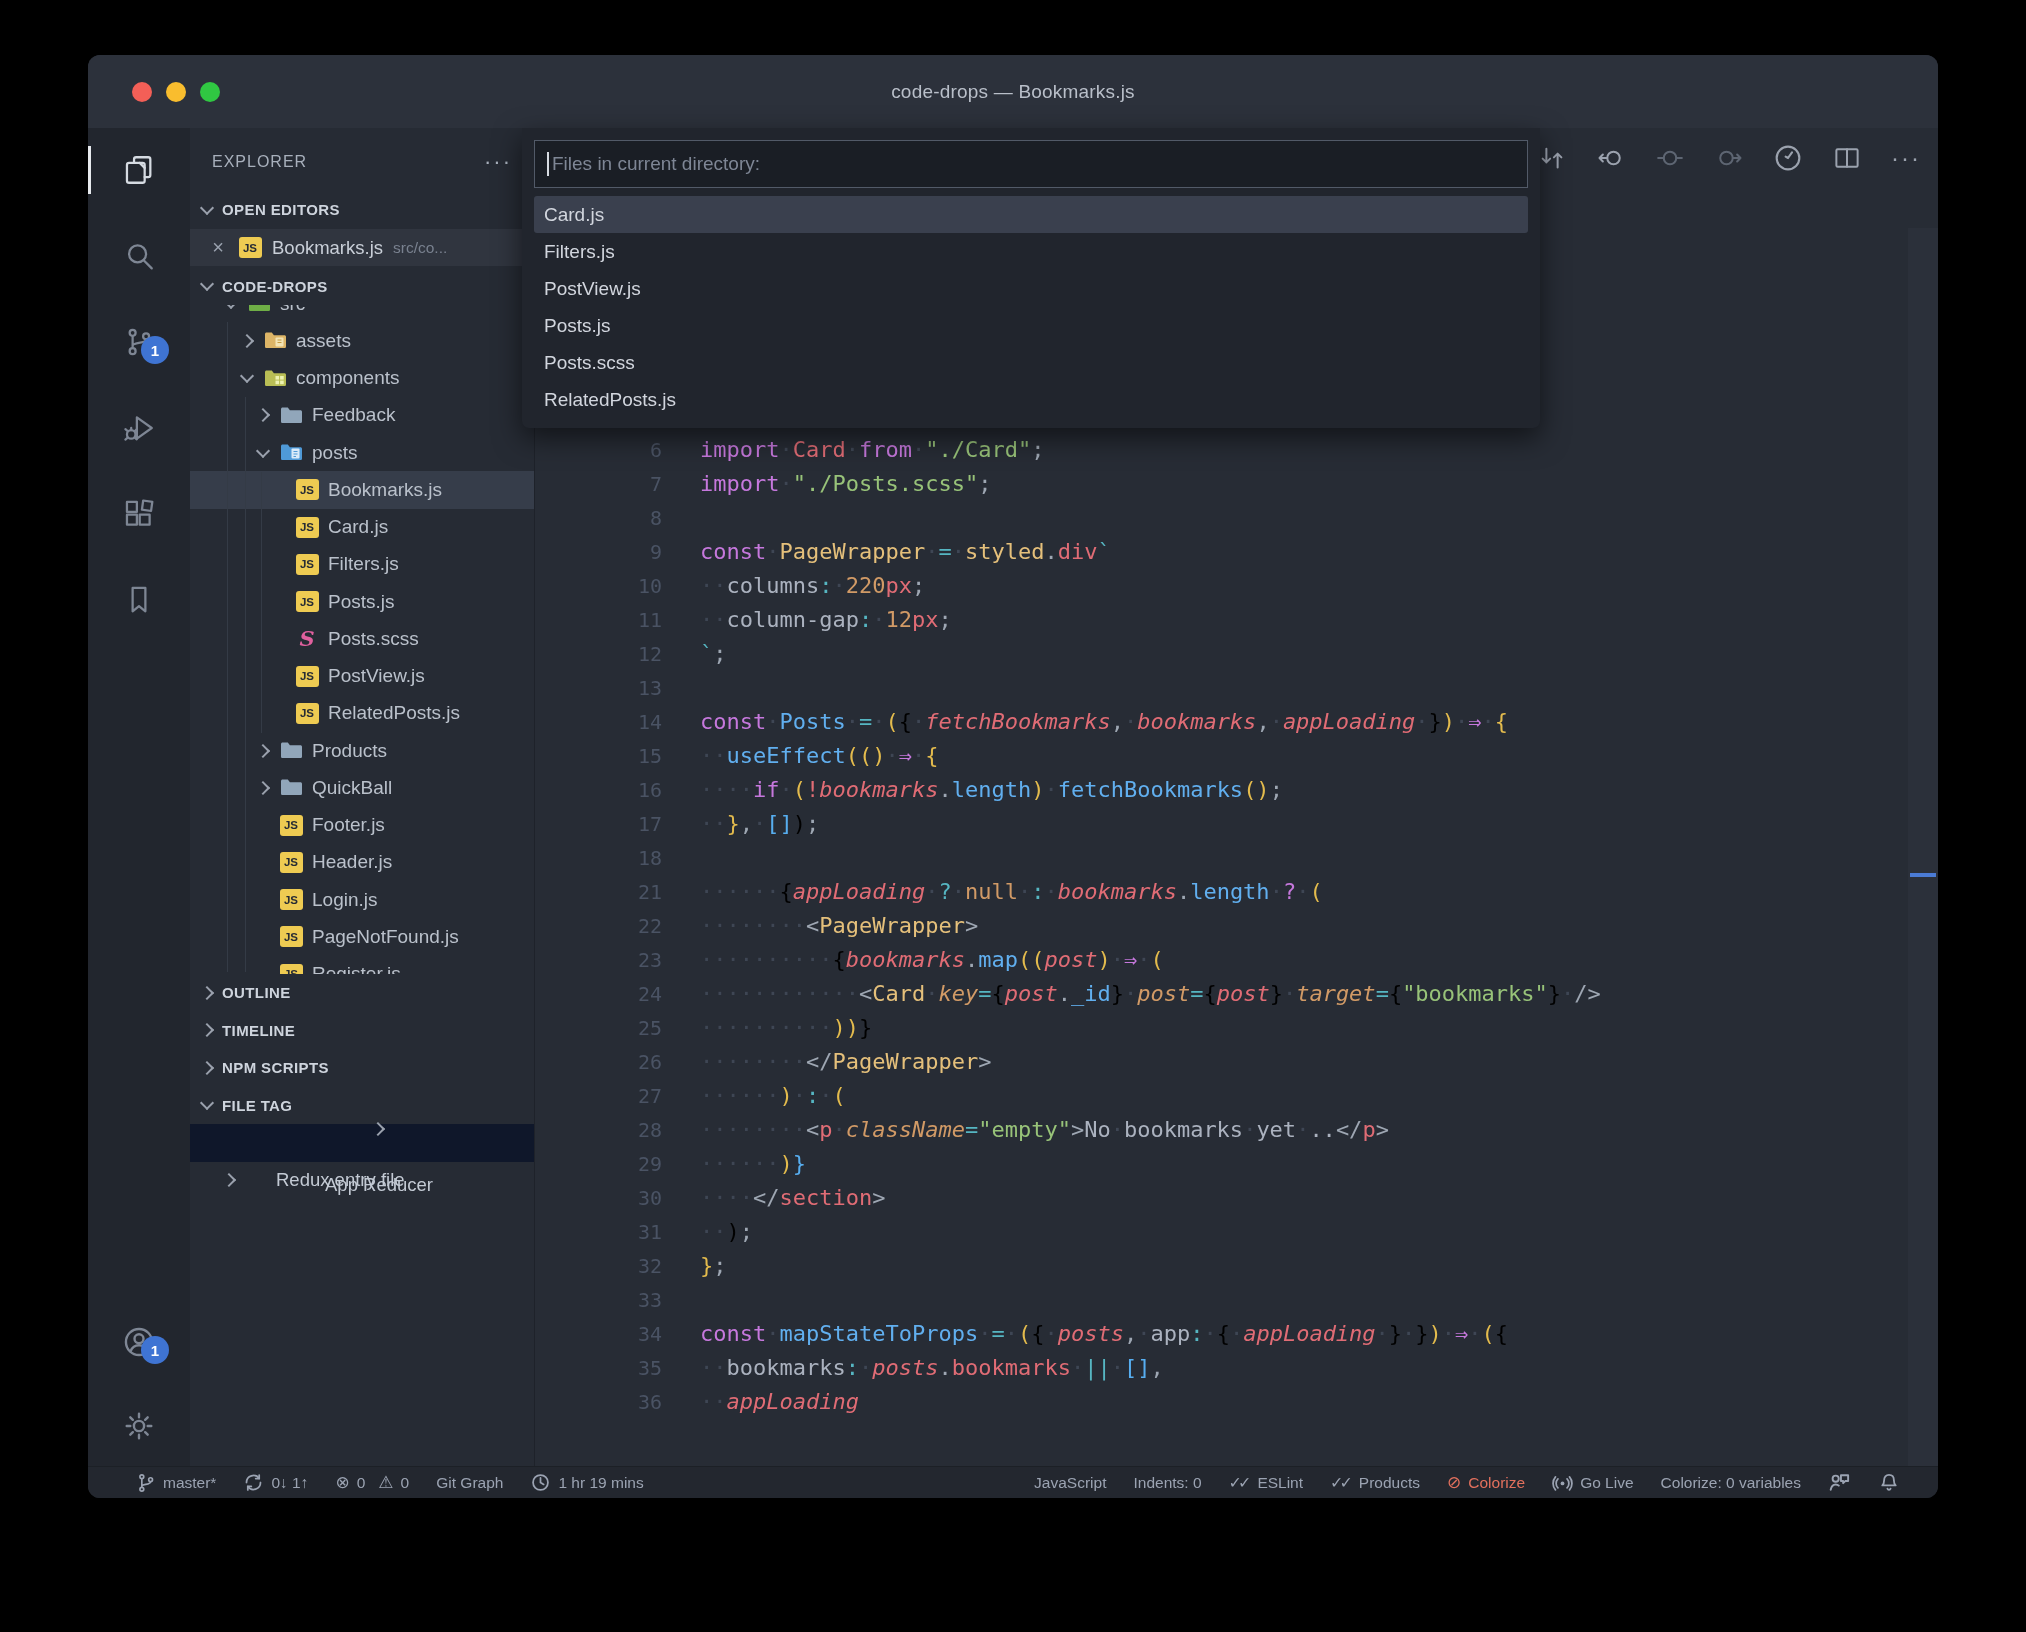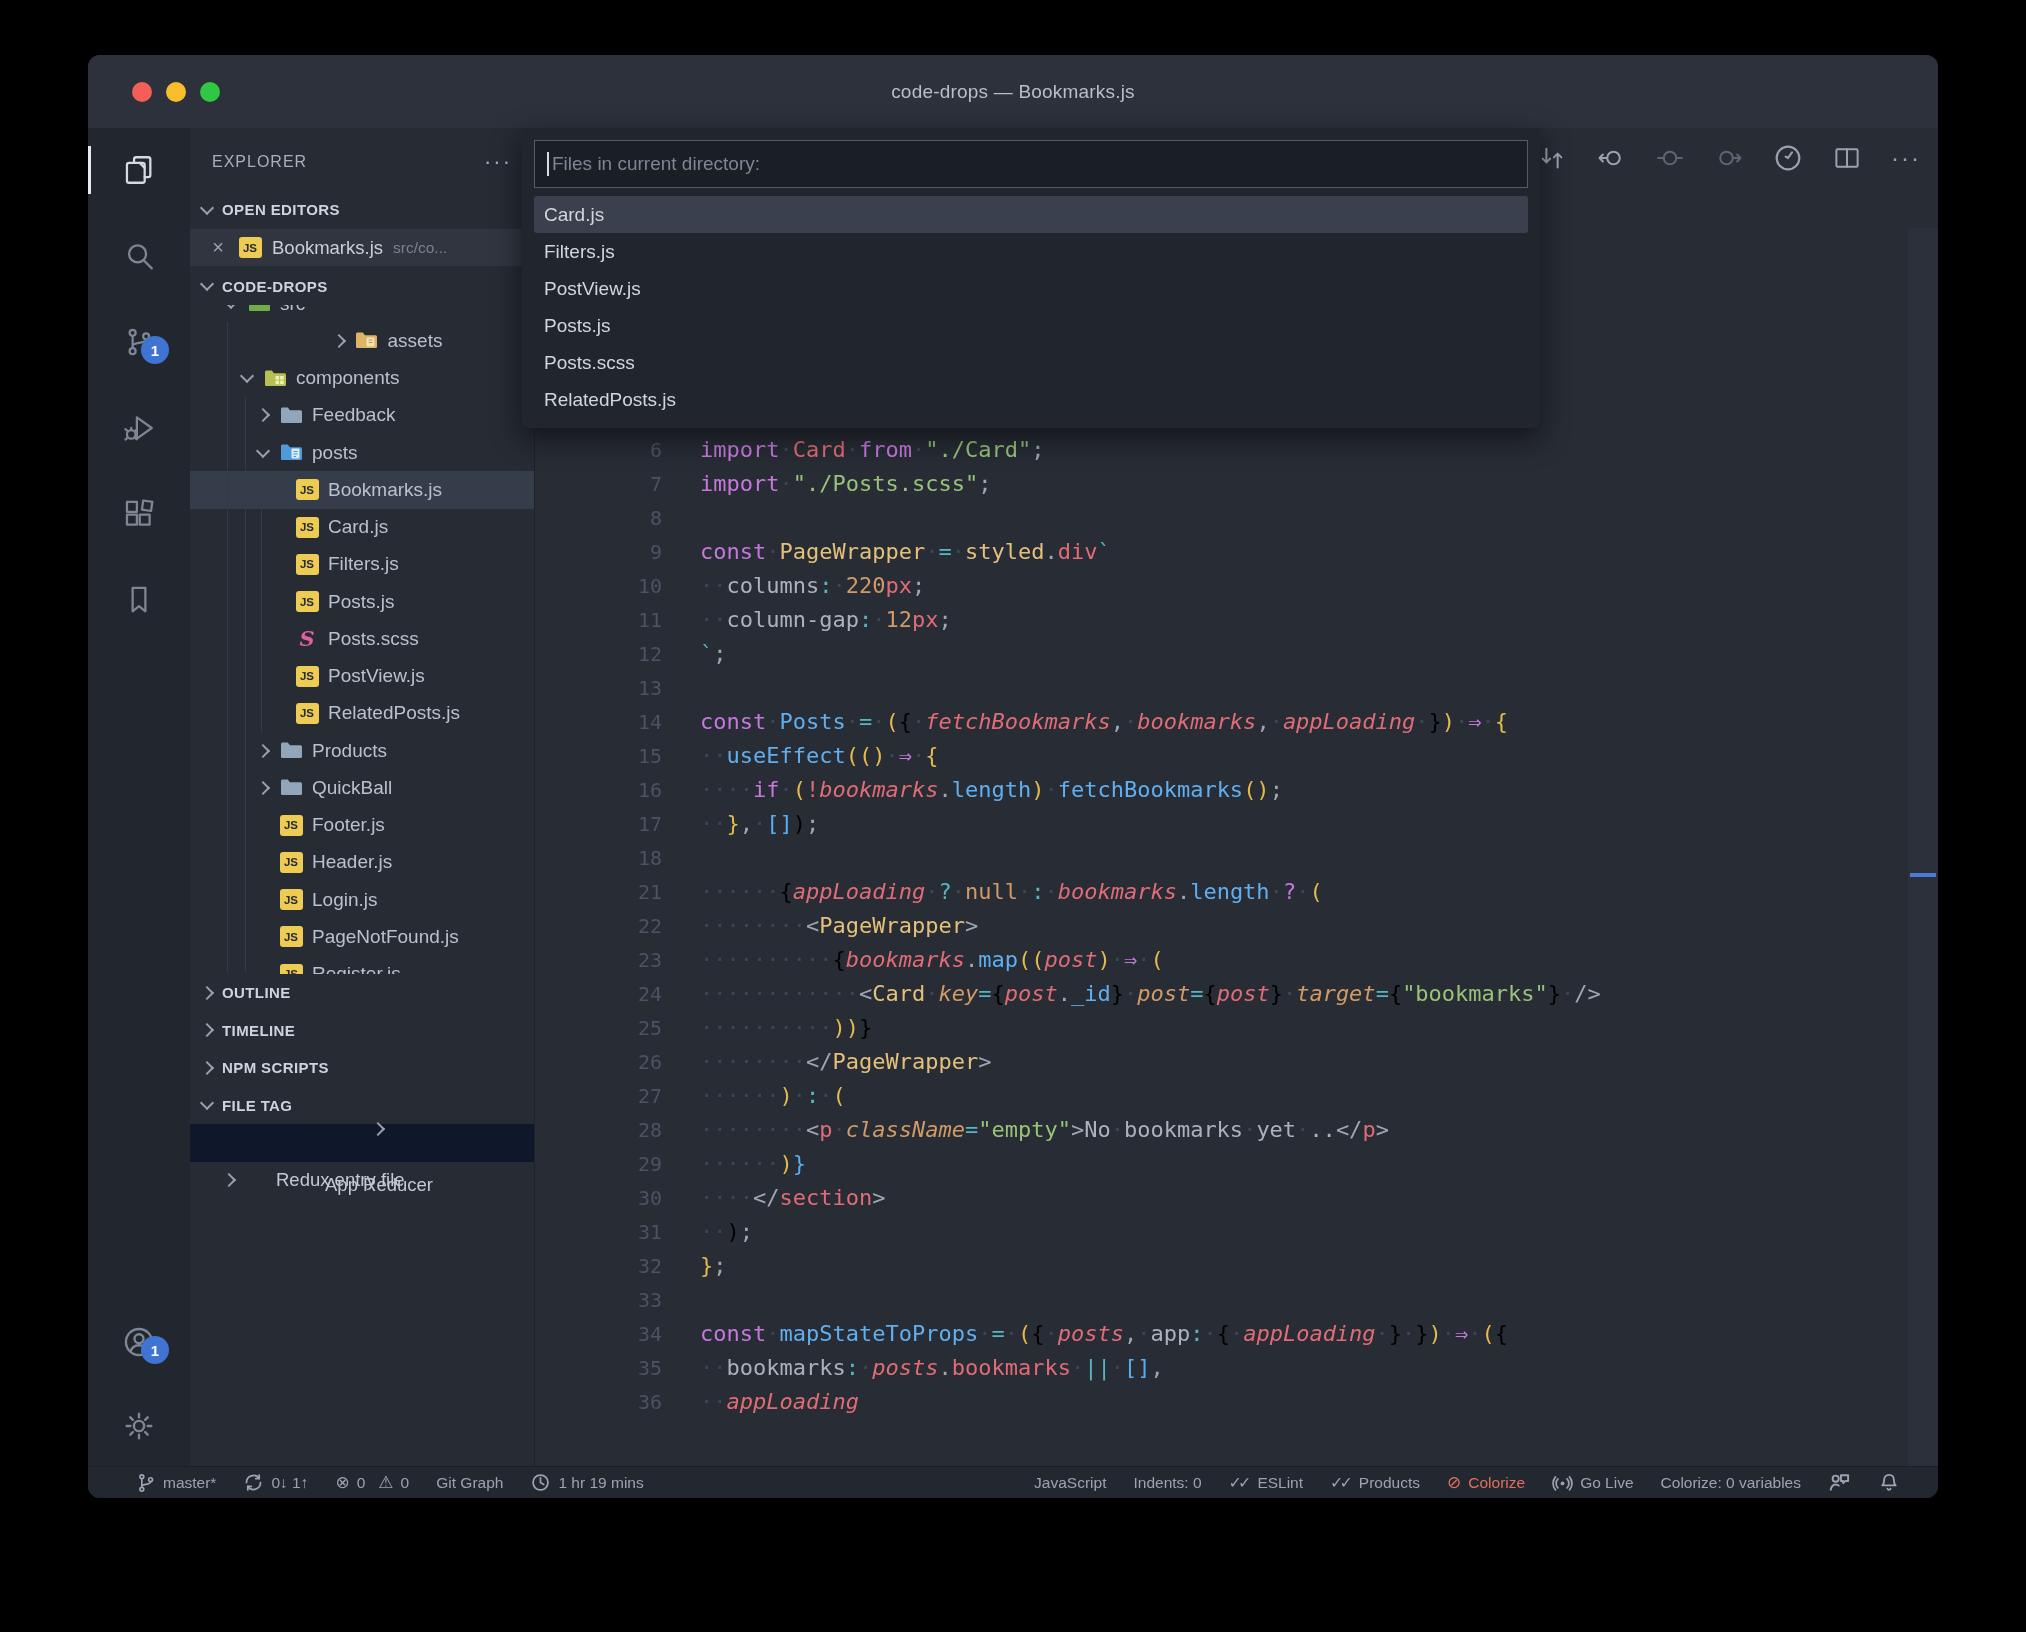--- a/index.html
+++ b/index.html
@@ -206,21 +206,21 @@
         <div class="guide" style="left:71px; top:187px; height:261px;"></div>
       <div class="trow" style="padding-left: 36px;">
             <span class="chev chev-d"></span>
             <span class="ficon">
               <svg width="23" height="19" viewBox="0 0 23 19">
                 <path fill="#6fae46" d="M1 3.2C1 2.3 1.7 1.6 2.6 1.6h5.2l2.1 2.6h10.5c.9 0 1.6.7 1.6 1.6v9.6c0 .9-.7 1.6-1.6 1.6H2.6c-.9 0-1.6-.7-1.6-1.6z"></path>
               </svg>
             </span>
             <span>src</span>
           </div>
-          <div class="trow" style="padding-left: 52px; justify-content: center;">
+          <div class="trow" style="padding-left: 52px;">
             <span class="chev chev-r"></span>
             <span class="ficon">
               <svg width="23" height="19" viewBox="0 0 23 19">
                 <path fill="#ddb567" d="M1 3.2C1 2.3 1.7 1.6 2.6 1.6h5.2l2.1 2.6h10.5c.9 0 1.6.7 1.6 1.6v9.6c0 .9-.7 1.6-1.6 1.6H2.6c-.9 0-1.6-.7-1.6-1.6z"></path>
                 <rect x="11.5" y="6.5" width="8" height="9" rx="1" fill="#f3e4b5"></rect>
                 <path stroke="#c59a3f" stroke-width="1.2" d="M13.5 9h4M13.5 11.5h4"></path>
               </svg>
             </span>
             <span>assets</span>
           </div>

